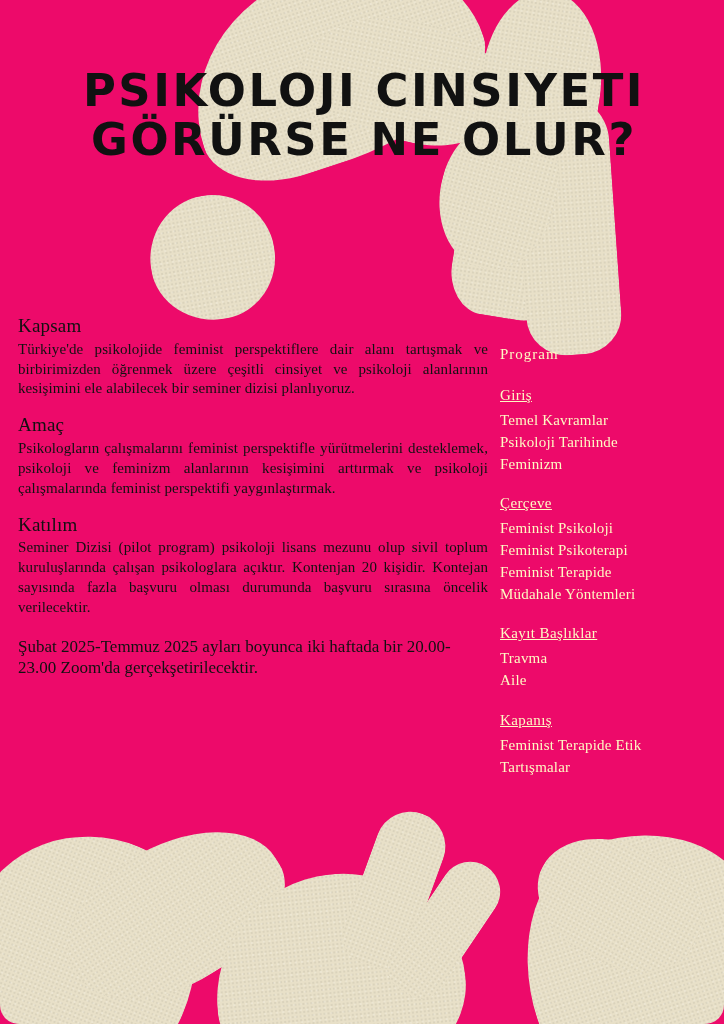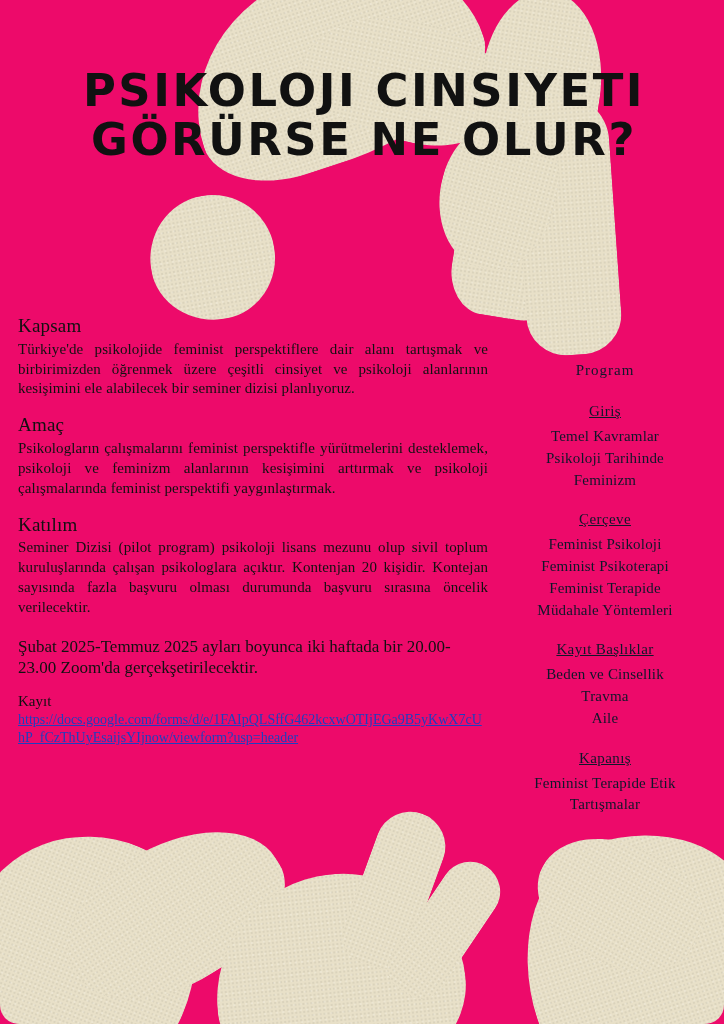--- a/index.html
+++ b/index.html
@@ -182,25 +182,24 @@
     color: #1E3FBF;
     text-decoration: underline;
     word-break: break-all;
     display: block;
     cursor: pointer;
   }
 
   
   .program-col {
     position: absolute;
-    top: 362px;
+    top: 346px;
     left: 500px;
     width: 210px;
-    text-align: center;
-    color: #0f172a;
+    color: #fef9c3;
     z-index: 6;
   }
   .program-title {
     font-size: 15px;
     letter-spacing: 1px;
     margin-bottom: 24px;
   }
   .prog-group { margin-bottom: 20px; }
   .prog-group-title {
     font-size: 15px;
@@ -250,24 +249,20 @@
       <div class="section-body">Psikologların çalışmalarını feminist perspektifle yürütmelerini desteklemek, psikoloji ve feminizm alanlarının kesişimini arttırmak ve psikoloji çalışmalarında feminist perspektifi yaygınlaştırmak.</div>
     </div>
 
     <div class="section">
       <div class="section-head">Katılım</div>
       <div class="section-body">Seminer Dizisi (pilot program) psikoloji lisans mezunu olup sivil toplum kuruluşlarında çalışan psikologlara açıktır. Kontenjan 20 kişidir. Kontejan sayısında fazla başvuru olması durumunda başvuru sırasına öncelik verilecektir.</div>
     </div>
 
     <div class="schedule">Şubat 2025-Temmuz 2025 ayları boyunca iki haftada bir 20.00-23.00 Zoom'da gerçekşetirilecektir.</div>
 
-    <div class="section">
-      <div class="kayit-head">Kayıt</div>
-      <a class="link">https://docs.google.com/forms/d/e/1FAIpQLSffG462kcxwOTIjEGa9B5yKwX7cUhP_fCzThUyEsaijsYIjnow/viewform?usp=header</a>
-    </div>
   </div>
 
   <div class="program-col">
     <div class="program-title">Program</div>
 
     <div class="prog-group">
       <div class="prog-group-title">Giriş</div>
       <div class="prog-item">Temel Kavramlar</div>
       <div class="prog-item">Psikoloji Tarihinde</div>
       <div class="prog-item">Feminizm</div>
@@ -276,21 +271,20 @@
     <div class="prog-group">
       <div class="prog-group-title">Çerçeve</div>
       <div class="prog-item">Feminist Psikoloji</div>
       <div class="prog-item">Feminist Psikoterapi</div>
       <div class="prog-item">Feminist Terapide</div>
       <div class="prog-item">Müdahale Yöntemleri</div>
     </div>
 
     <div class="prog-group">
       <div class="prog-group-title">Kayıt Başlıklar</div>
-      <div class="prog-item">Beden ve Cinsellik</div>
       <div class="prog-item">Travma</div>
       <div class="prog-item">Aile</div>
     </div>
 
     <div class="prog-group">
       <div class="prog-group-title">Kapanış</div>
       <div class="prog-item">Feminist Terapide Etik</div>
       <div class="prog-item">Tartışmalar</div>
     </div>
   </div>

